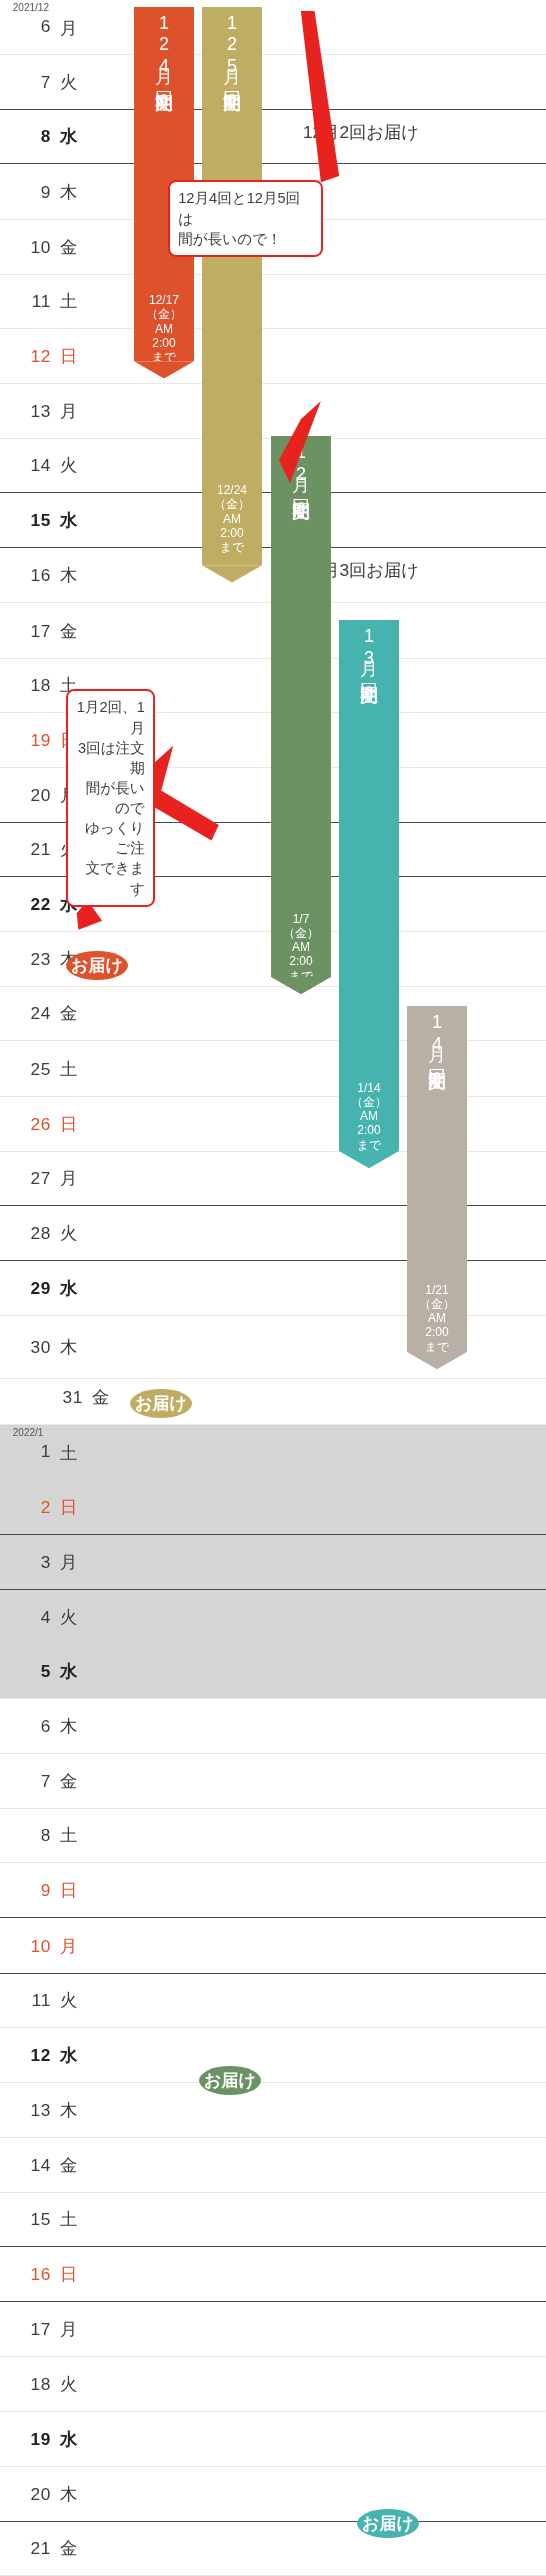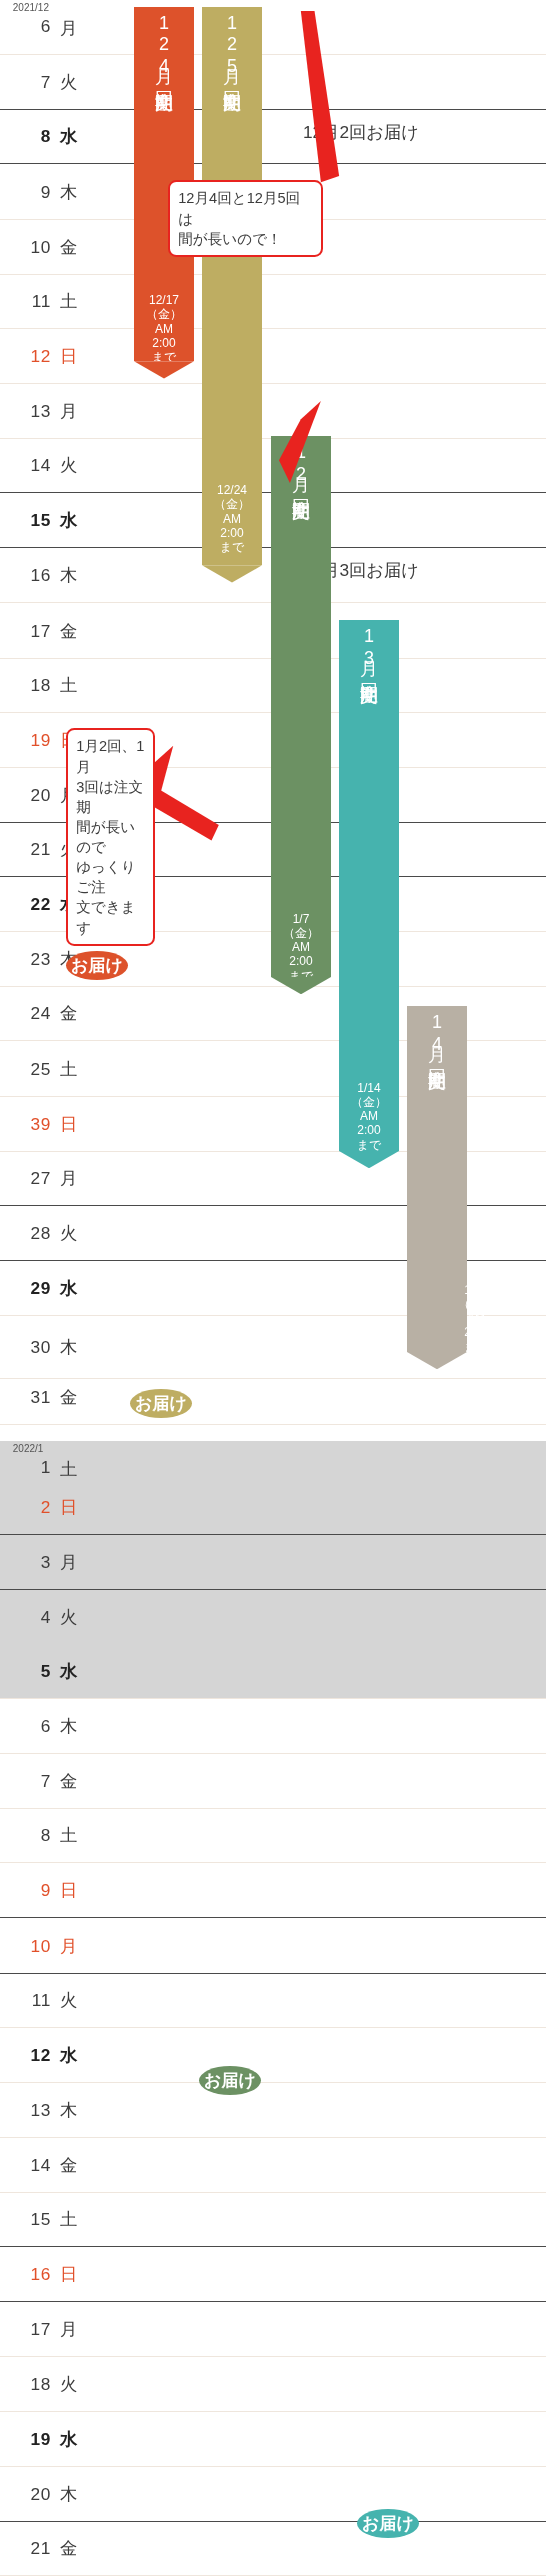--- a/index.html
+++ b/index.html
@@ -248,21 +248,21 @@
         </div>
       </div>
       <div class="row" style="top: 1041px; height: 56px;">
         <div class="row-inner">
           <span class="daynum" style="top:50%;transform:translateY(-50%);">25</span>
           <span class="dayname" style="top:50%;transform:translateY(-50%);">土</span>
         </div>
       </div>
       <div class="row sun" style="top: 1097px; height: 55px;">
         <div class="row-inner">
-          <span class="daynum" style="top:50%;transform:translateY(-50%);">39</span>
+          <span class="daynum" style="top:50%;transform:translateY(-50%);">26</span>
           <span class="dayname" style="top:50%;transform:translateY(-50%);">日</span>
         </div>
       </div>
       <div class="row heavy" style="top: 1151px; height: 55px;">
         <div class="row-inner">
           <span class="daynum" style="top:50%;transform:translateY(-50%);">27</span>
           <span class="dayname" style="top:50%;transform:translateY(-50%);">月</span>
         </div>
       </div>
       <div class="row heavy" style="top: 1206px; height: 55px;">
@@ -276,27 +276,27 @@
           <span class="daynum" style="top:50%;transform:translateY(-50%);">29</span>
           <span class="dayname" style="top:50%;transform:translateY(-50%);">水</span>
         </div>
       </div>
       <div class="row" style="top: 1315px; height: 64px;">
         <div class="row-inner">
           <span class="daynum" style="top:50%;transform:translateY(-50%);">30</span>
           <span class="dayname" style="top:50%;transform:translateY(-50%);">木</span>
         </div>
       </div>
-      <div class="row" style="top: 1370px; height: 55px;">
+      <div class="row" style="top: 1370px; height: 55px; padding-left: 32px;">
         <div class="row-inner">
           <span class="daynum" style="top:50%;transform:translateY(-50%);">31</span>
           <span class="dayname" style="top:50%;transform:translateY(-50%);">金</span>
         </div>
       </div>
-      <div class="row shaded hasmonth" style="top: 1425px; height: 55px; margin-top: 16px;">
+      <div class="row shaded hasmonth" style="top: 1425px; height: 55px;">
         <div class="row-inner">
           <span class="monthtag">2022/1</span>
           <span class="daynum" style="top:16.4px;">1</span>
           <span class="dayname" style="top:16.4px;">土</span>
         </div>
       </div>
       <div class="row sun shaded heavy" style="top: 1479px; height: 56px;">
         <div class="row-inner">
           <span class="daynum" style="top:50%;transform:translateY(-50%);">2</span>
           <span class="dayname" style="top:50%;transform:translateY(-50%);">日</span>
@@ -458,21 +458,21 @@
           <div>1/14</div>
           <div>（金）</div>
           <div>AM</div>
           <div>2:00</div>
           <div>まで</div>
         </div>
         <div class="tail" style="background: rgb(70, 179, 174); clip-path: polygon(0px 0px, 100% 0px, 50% 100%);"></div>
       </div>
       <div class="bar" style="left: 407px; top: 1006px; width: 60px; height: 346px; background: rgb(184, 176, 164);">
         <div class="bar-title">1月4回注文期間</div>
-        <div class="deadline" style="top: 277px; margin-left: 39px;">
+        <div class="deadline" style="top: 277px;">
           <div>1/21</div>
           <div>（金）</div>
           <div>AM</div>
           <div>2:00</div>
           <div>まで</div>
         </div>
         <div class="tail" style="background: rgb(184, 176, 164); clip-path: polygon(0px 0px, 100% 0px, 50% 100%);"></div>
       </div>
     </div>
 
@@ -495,21 +495,21 @@
     <polygon points="168,862 240,905 232,922 160,880" fill="#e8231f"></polygon>
     <polygon points="96,988 112,1010 86,1020 84,1002" fill="#e8231f"></polygon>
   </svg>
 
   <div class="callout" style="left:168px;top:180px;width:155px;">
     <div>12月4回と12月5回は</div>
     <div>間が長いので！</div>
   </div>
 
 
-  <div class="callout" style="left:66px;top:728px;width:89px;">
+  <div class="callout" style="left:66px;top:689px;width:89px;text-align:right;">
     <div>1月2回、1月</div>
     <div>3回は注文期</div>
     <div>間が長いので</div>
     <div>ゆっくりご注</div>
     <div>文できます</div>
   </div>
 
 
 </div>
 

